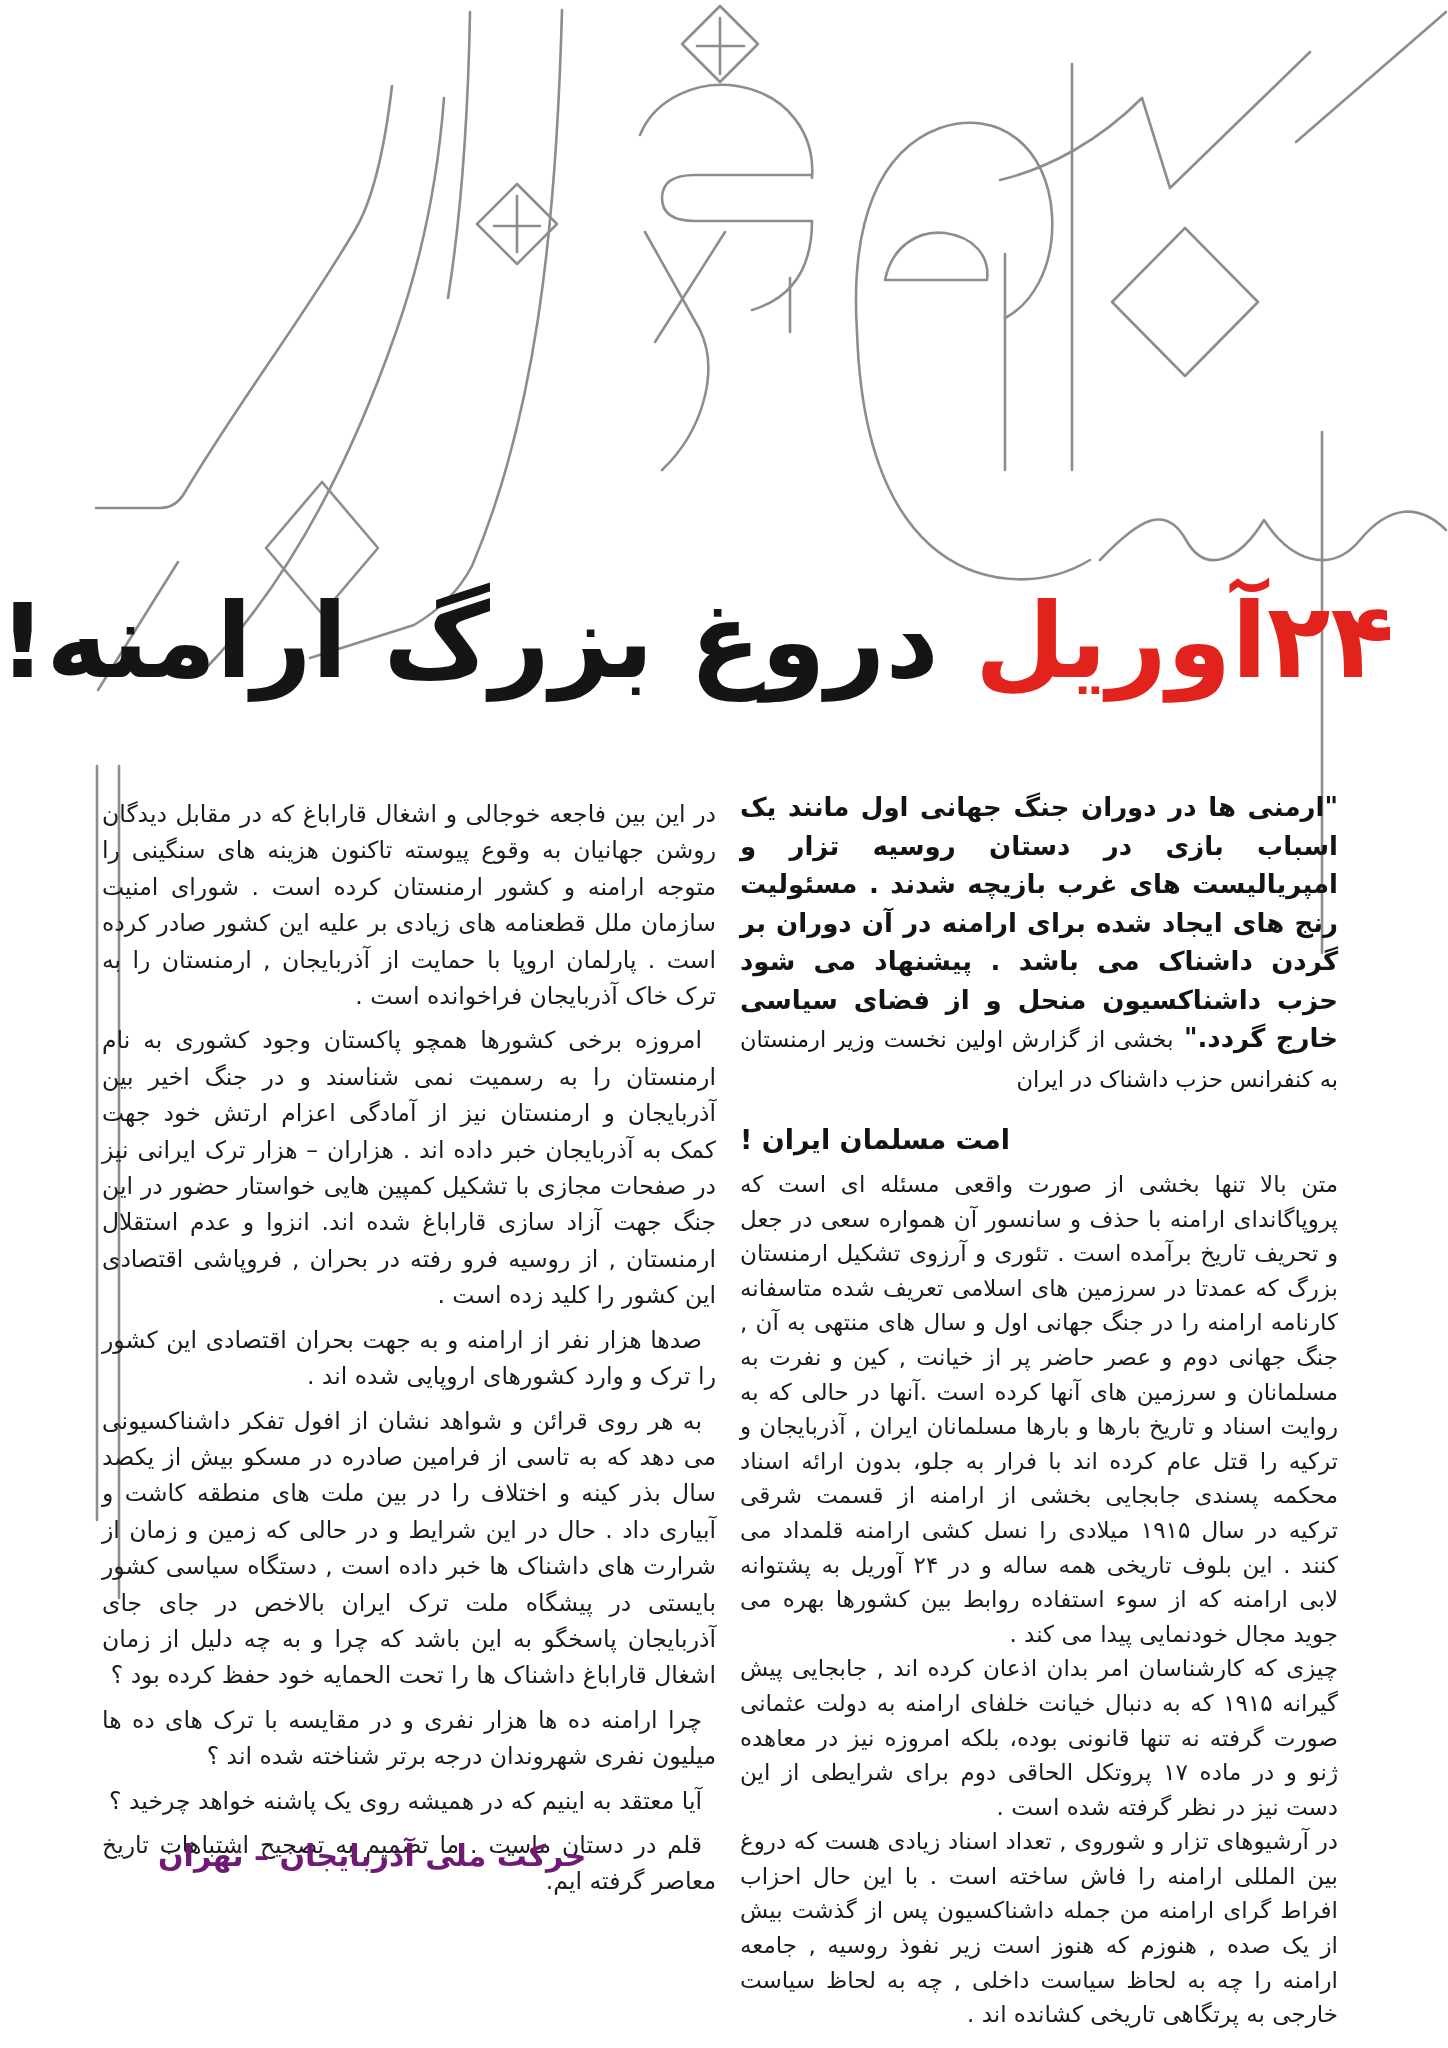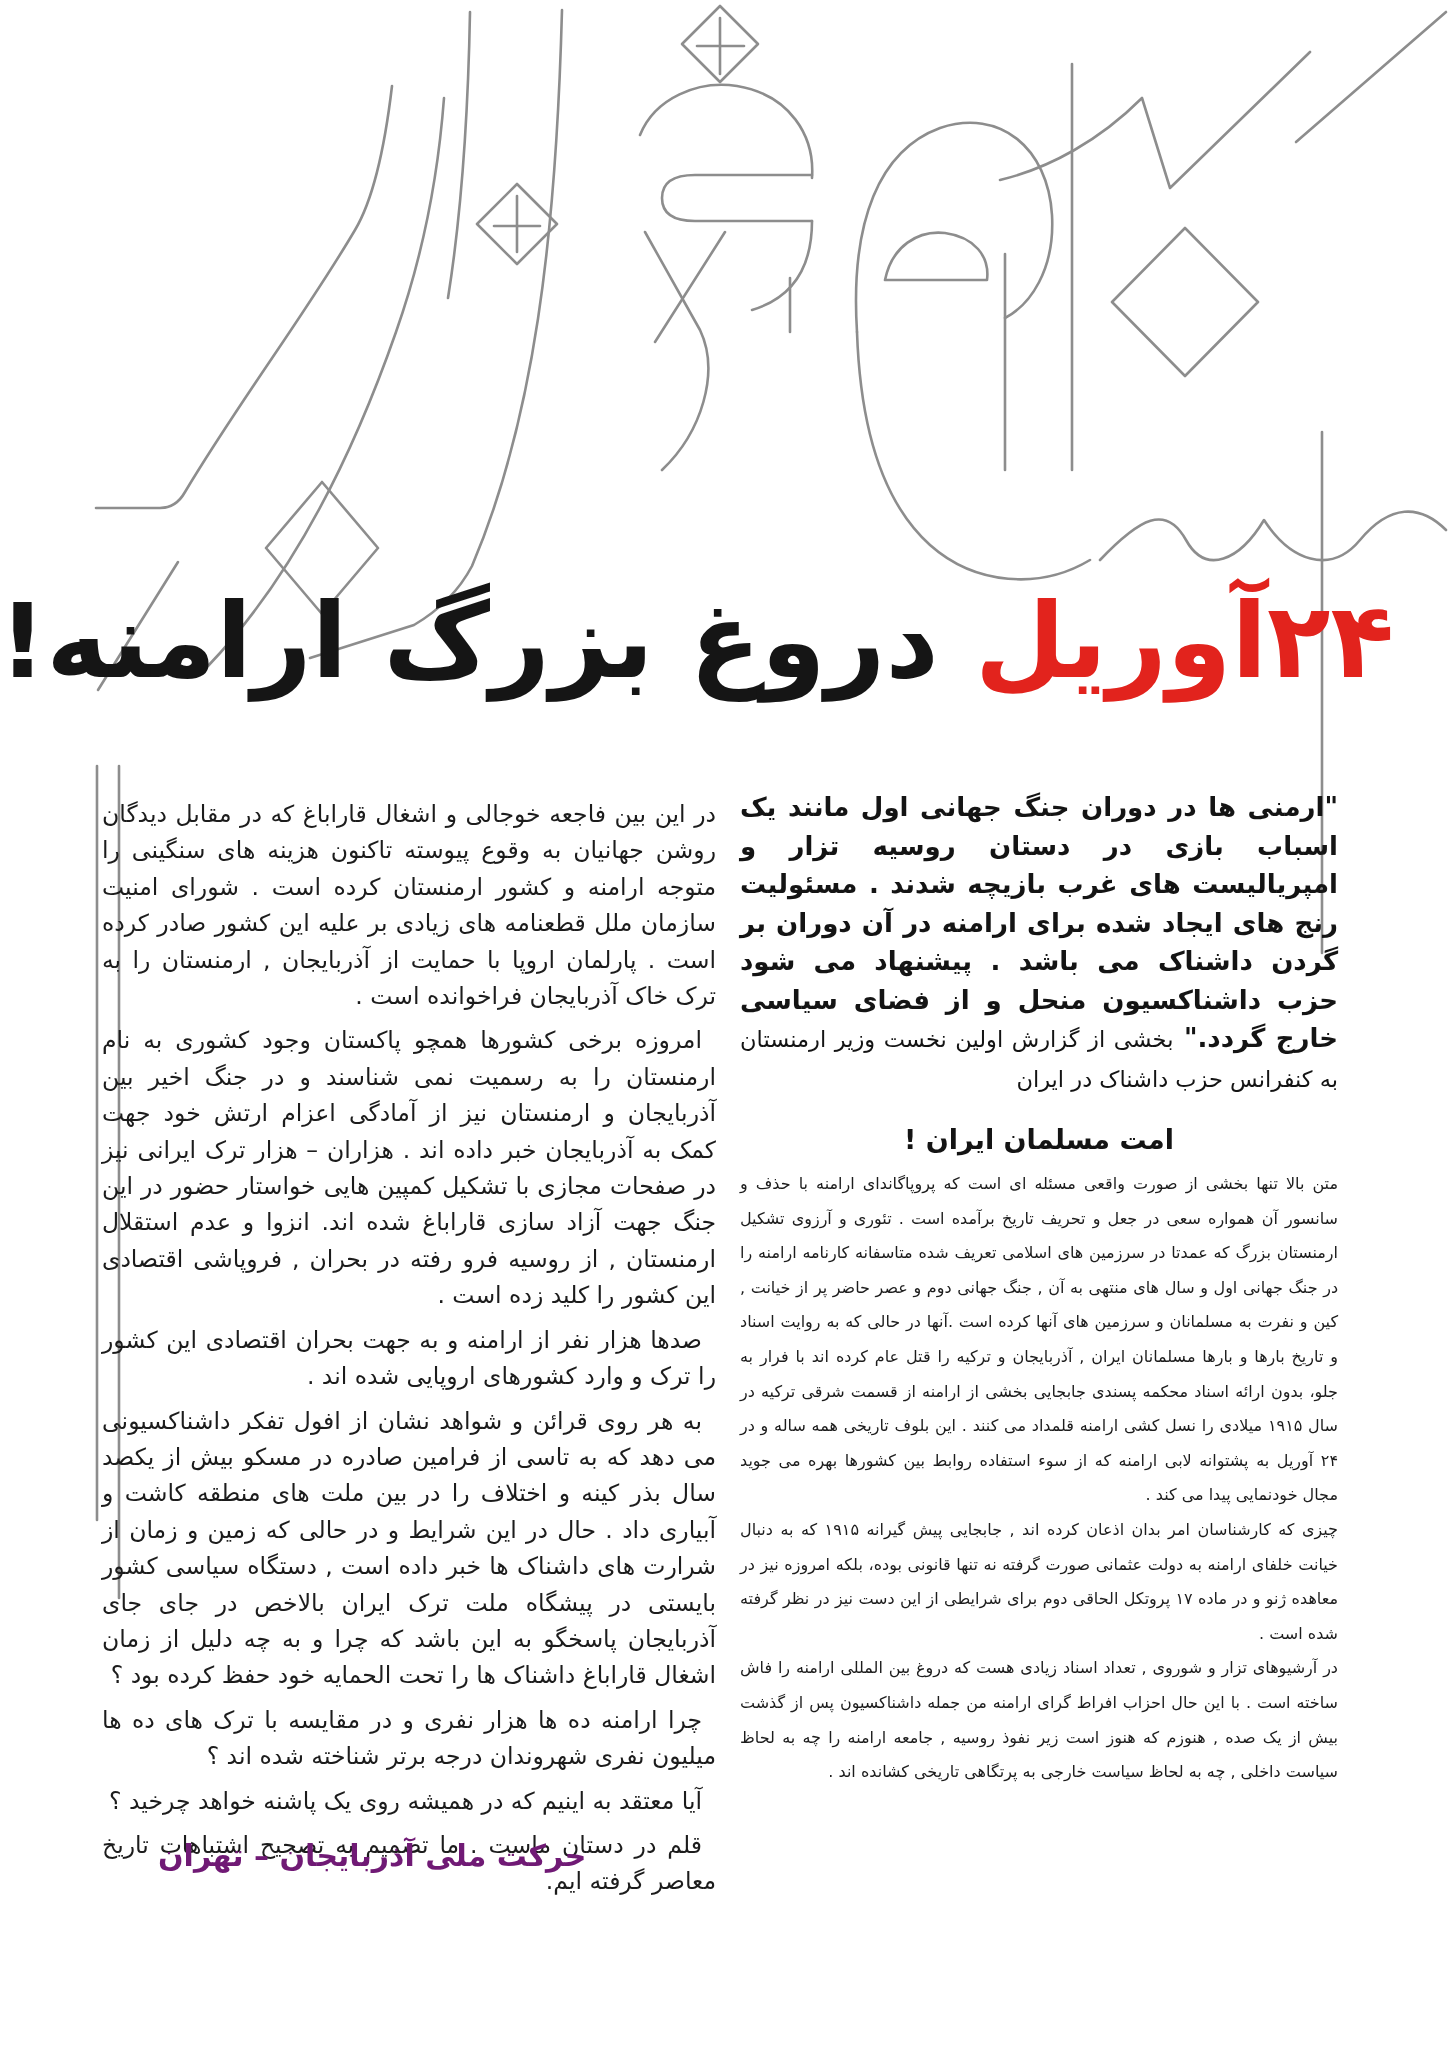--- a/index.html
+++ b/index.html
@@ -28,22 +28,22 @@
   .columns{
     position:absolute;top:788px;right:110px;width:1244px;
     display:flex;gap:16px;direction:rtl;
   }
   .col{direction:rtl;}
   .col-right{width:598px;}
   .col-left{width:630px;}
 
   .quote{margin:0;font-size:26px;line-height:38.5px;font-weight:bold;text-align:justify;color:#141414;}
   .quote-src{font-weight:normal;font-size:22.5px;}
-  .subhead{margin:26px 0 12px 0;font-size:27px;font-weight:bold;text-align:center;color:#141414;}
-  .col-right p.body{margin:0;font-size:16px;line-height:34.6px;text-align:justify;}
+  .subhead{margin:26px 0 12px 0;font-size:27px;font-weight:bold;text-align:left;color:#141414;}
+  .col-right p.body{margin:0;font-size:23px;line-height:34.6px;text-align:justify;}
   .col-left  p.body{margin:8px;font-size:23.5px;line-height:36.4px;text-align:justify;}
   .col-left  p.body + p.body{text-indent:14px;}
 
   .signature{
     position:absolute;top:1838px;left:158px;
     direction:rtl;font-weight:bold;font-size:30px;color:#701a75;
     white-space:nowrap;
   }
 </style>
 </head>

